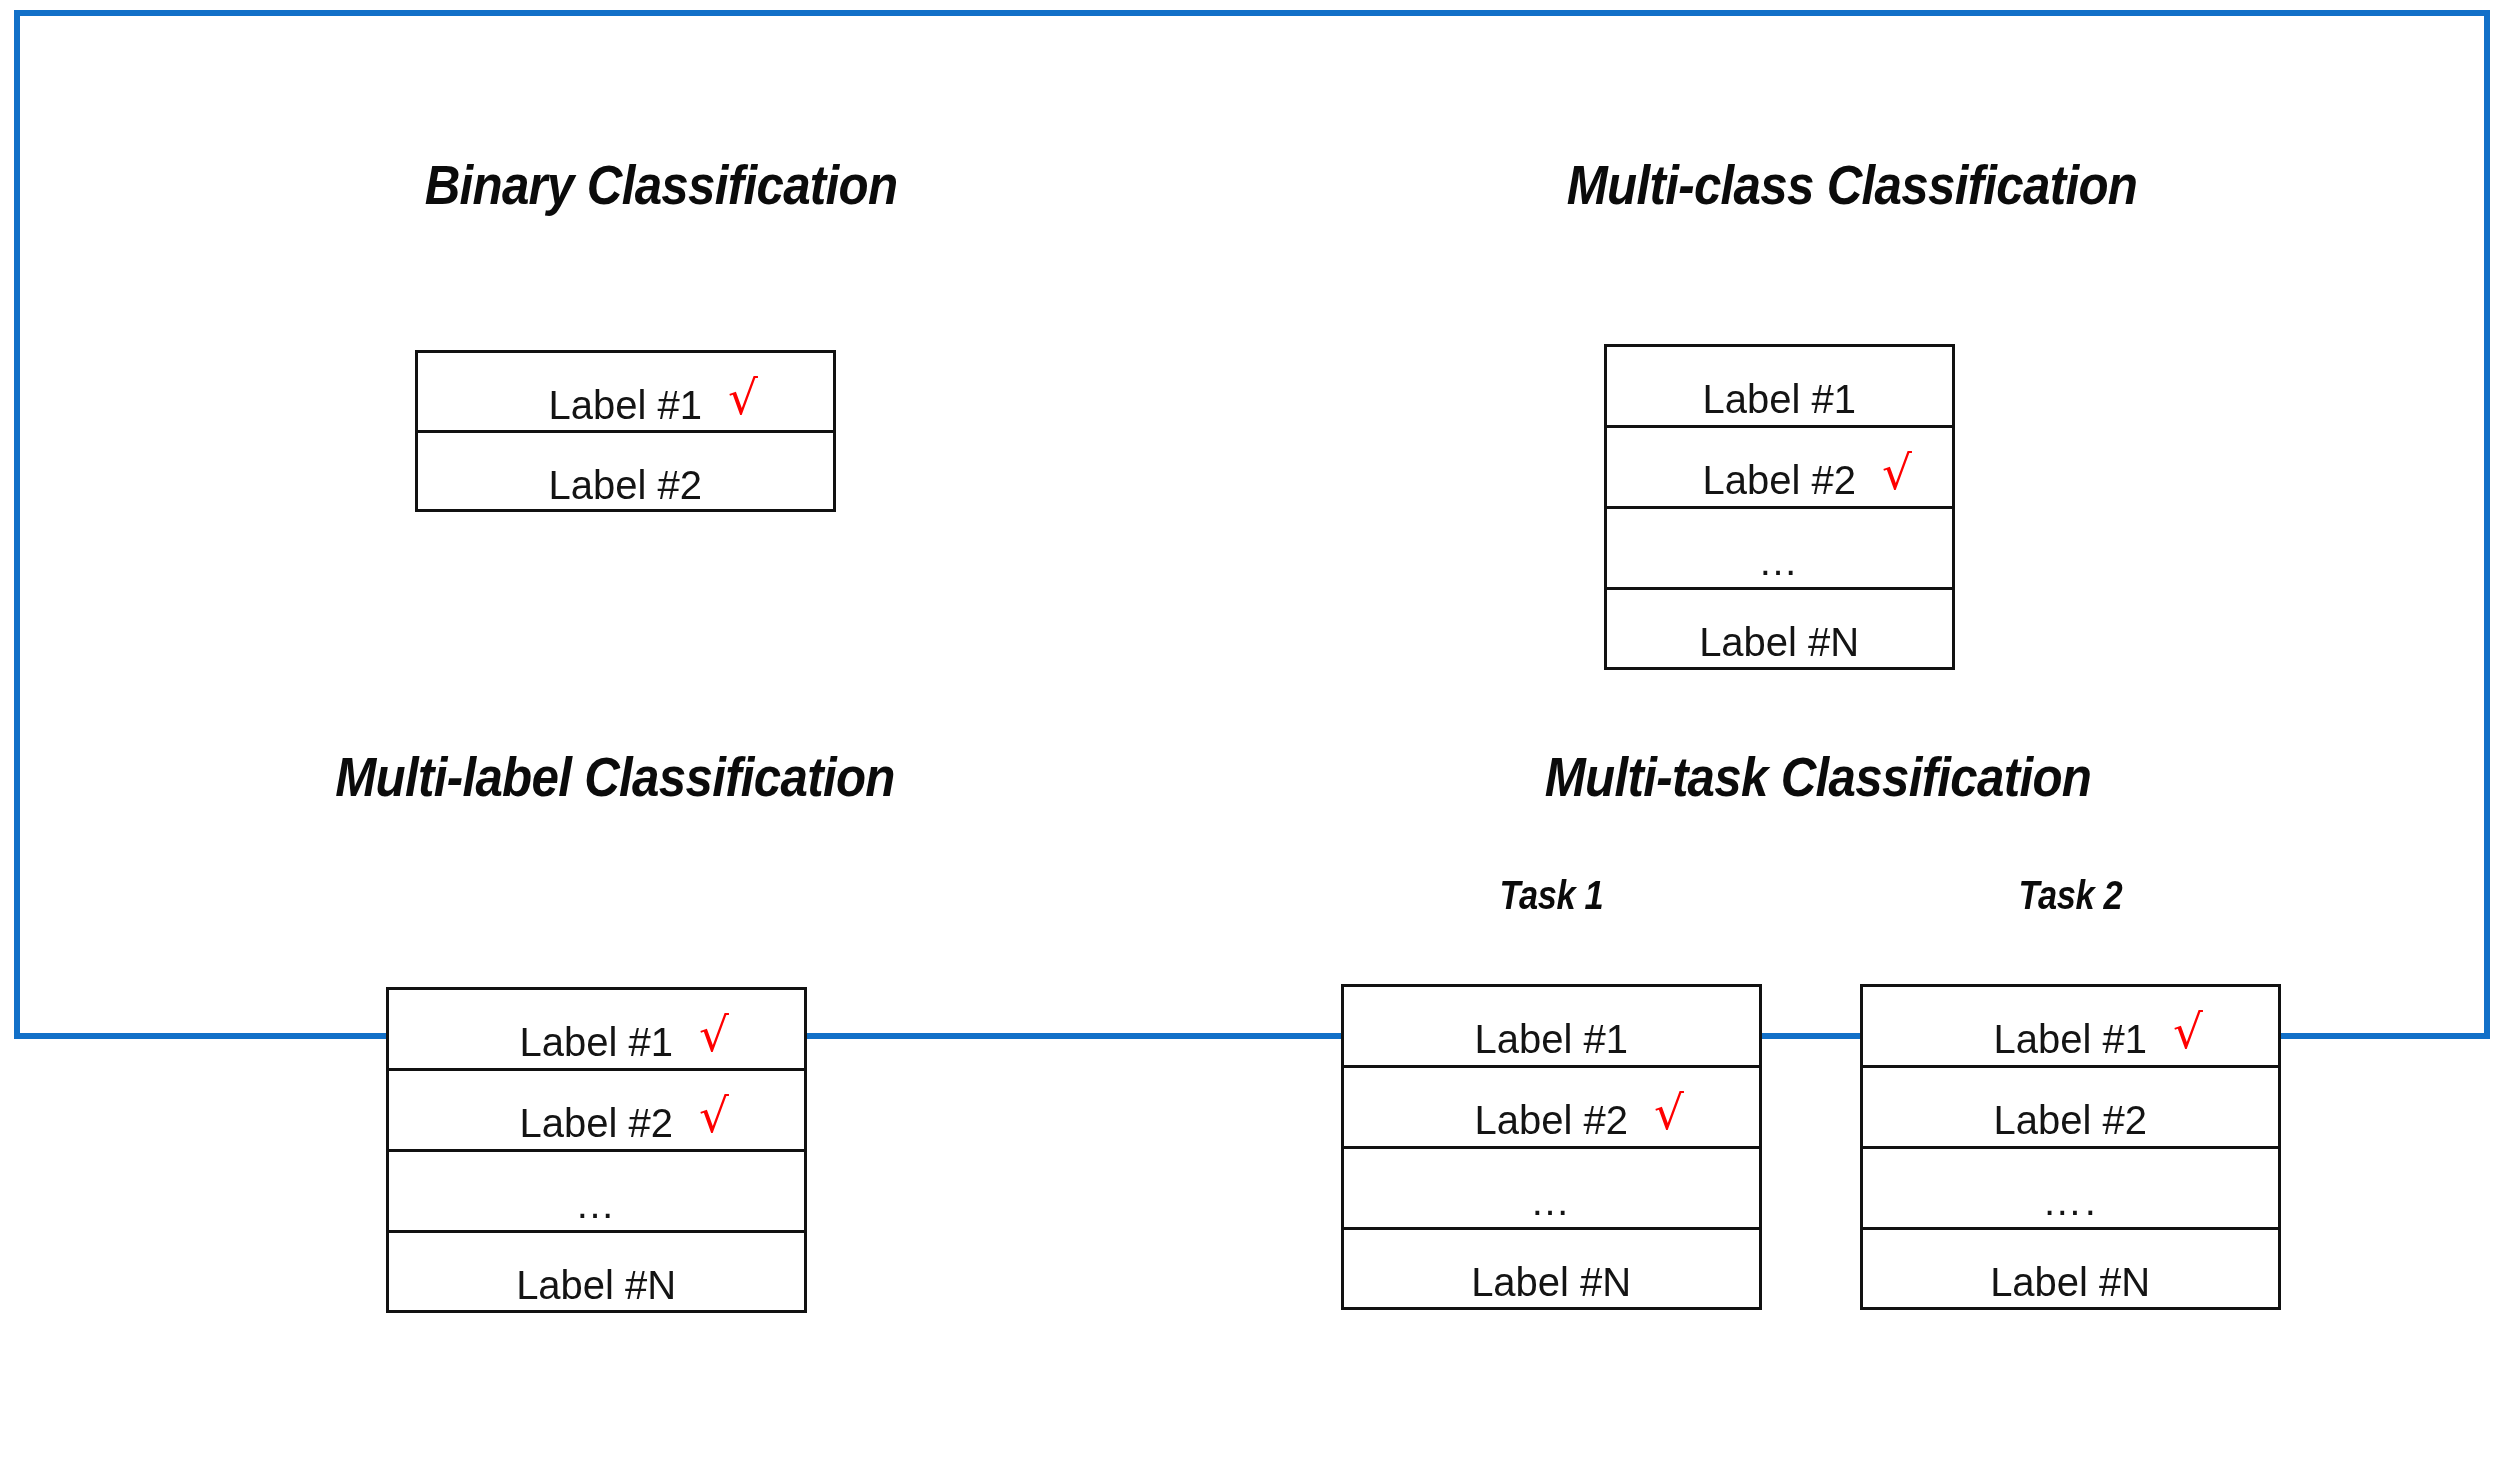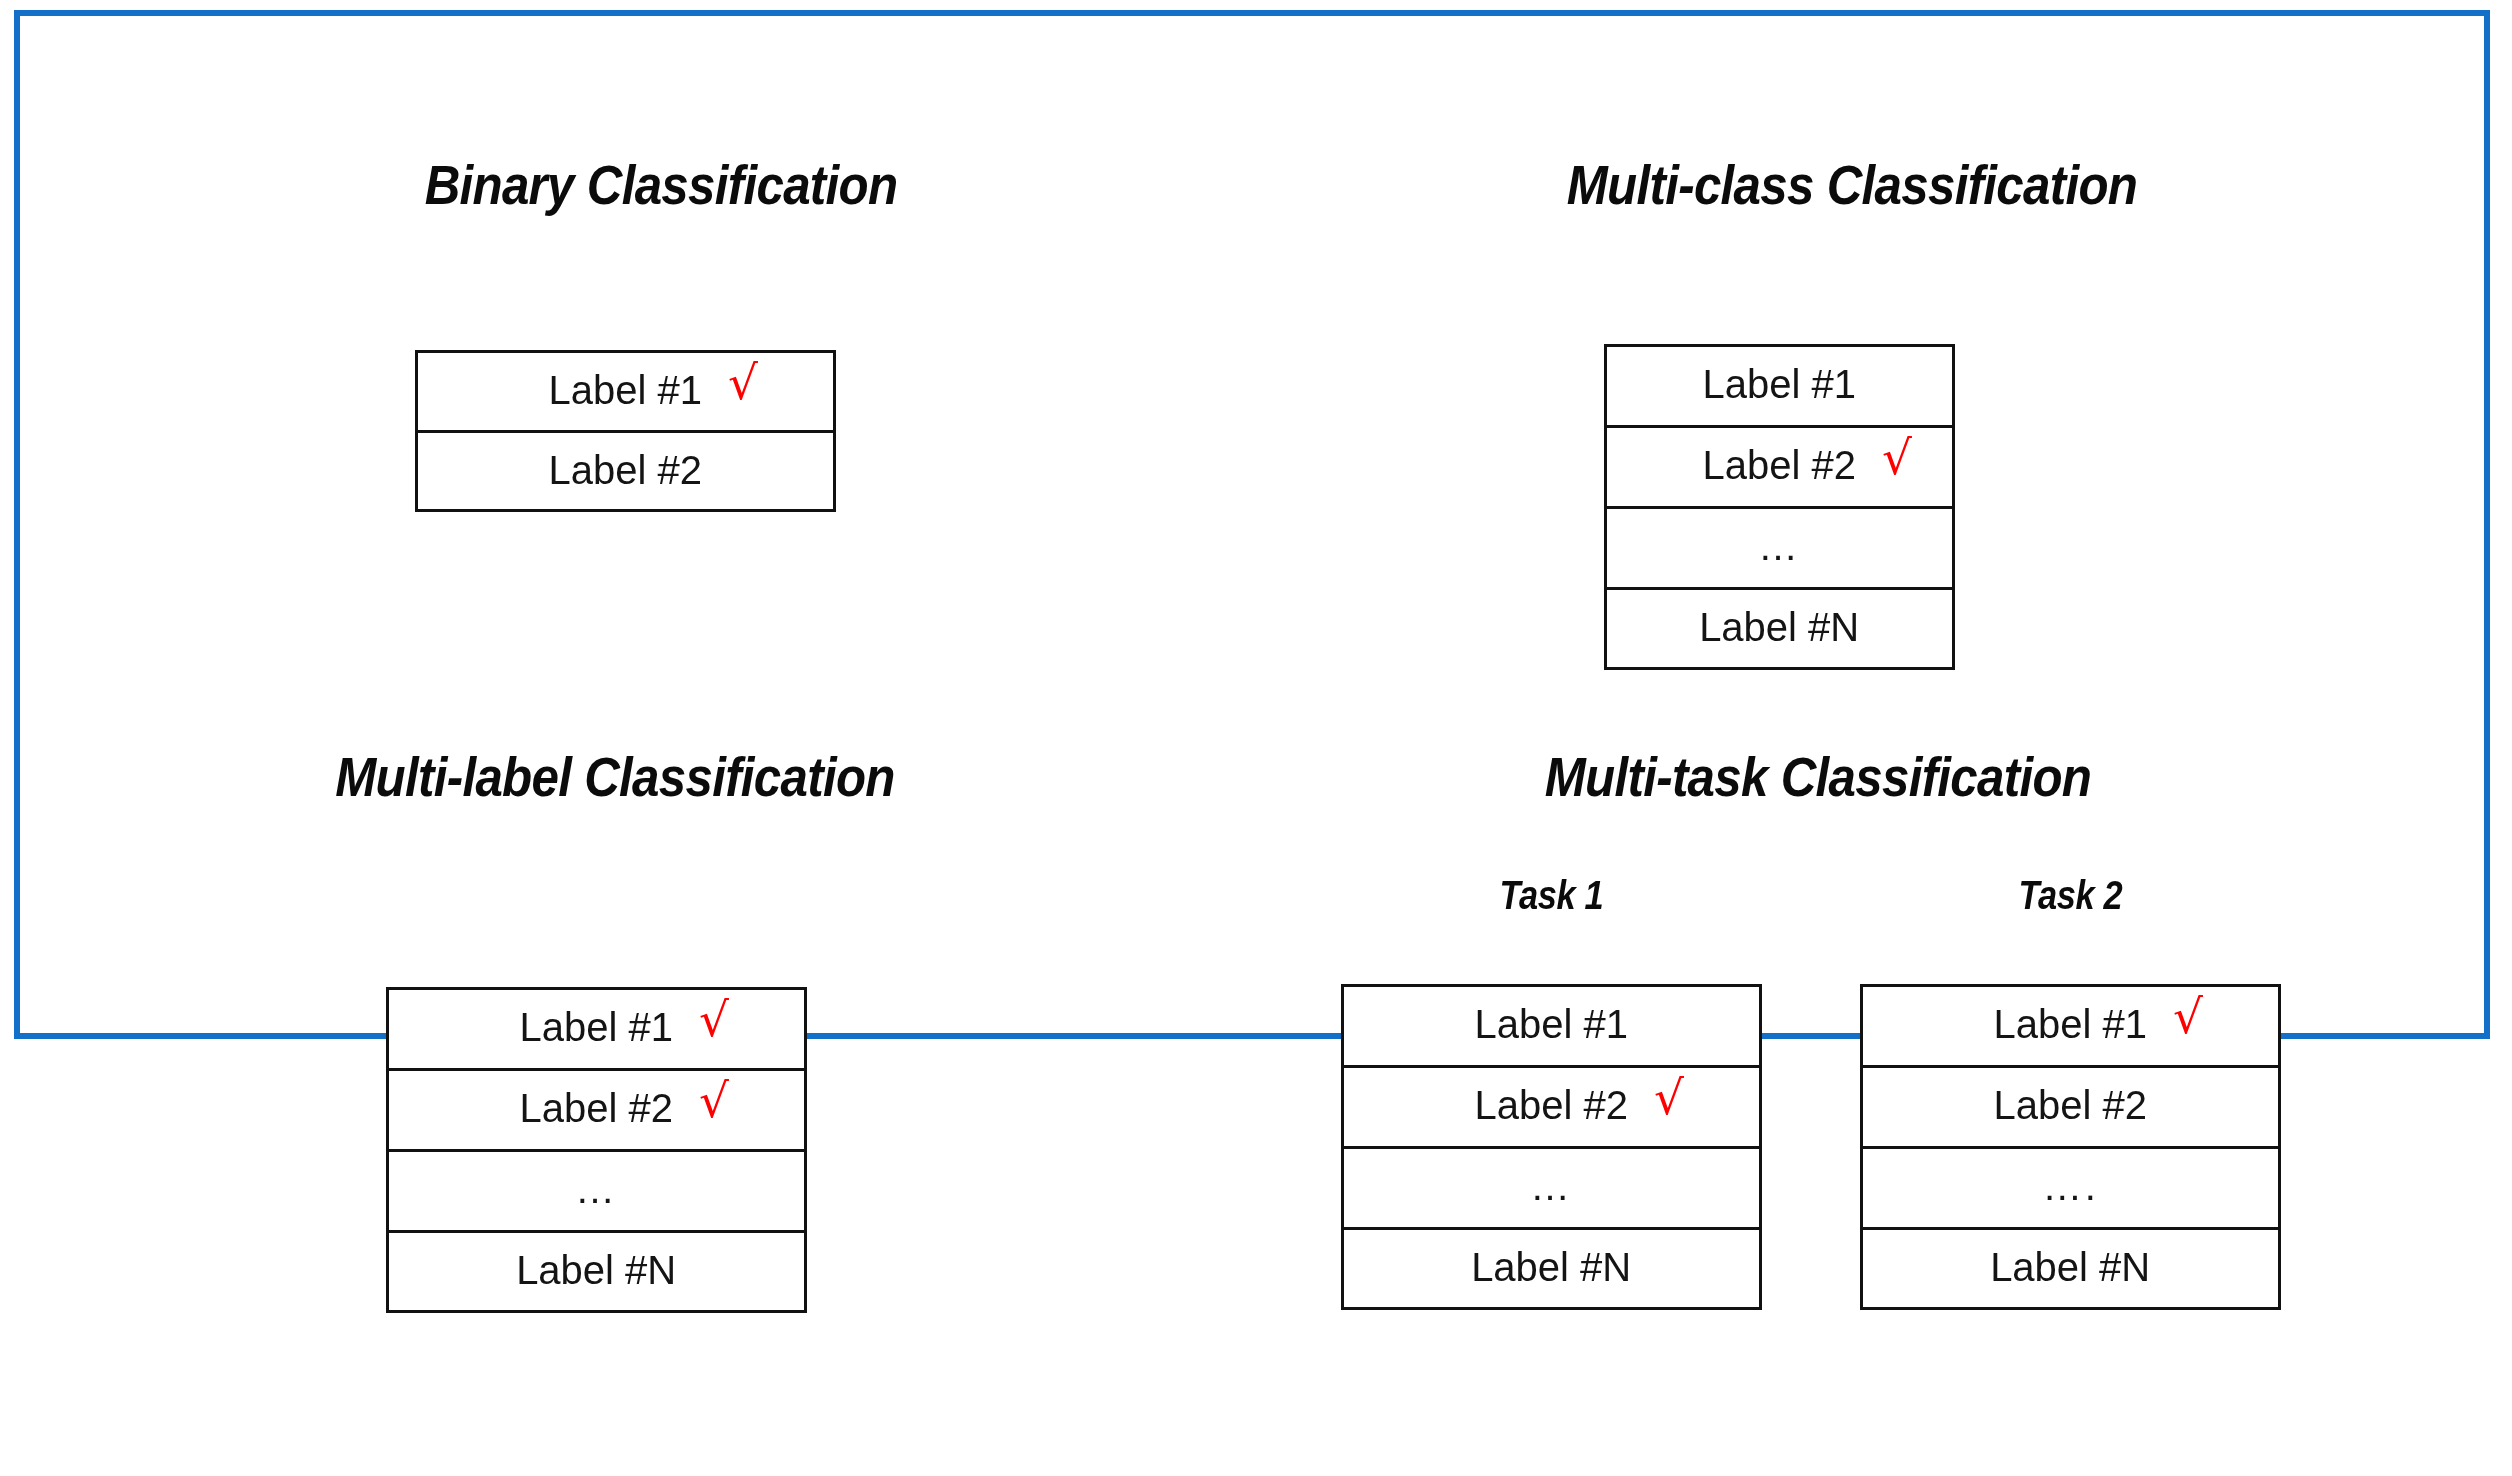--- a/index.html
+++ b/index.html
@@ -62,21 +62,21 @@
     border: 3.8px solid #111111;
     background: #ffffff;
   }
   .label-row {
     position: relative;
     box-sizing: border-box;
     border-bottom: 3.8px solid #111111;
     display: flex;
     align-items: flex-start;
     justify-content: center;
-    padding-top: 15px;
+    padding-top: 30px;
   }
   .label-row:last-child {
     border-bottom: none;
   }
   .row-inner {
     display: inline-flex;
     align-items: baseline;
     position: relative;
   }
   .row-text {

